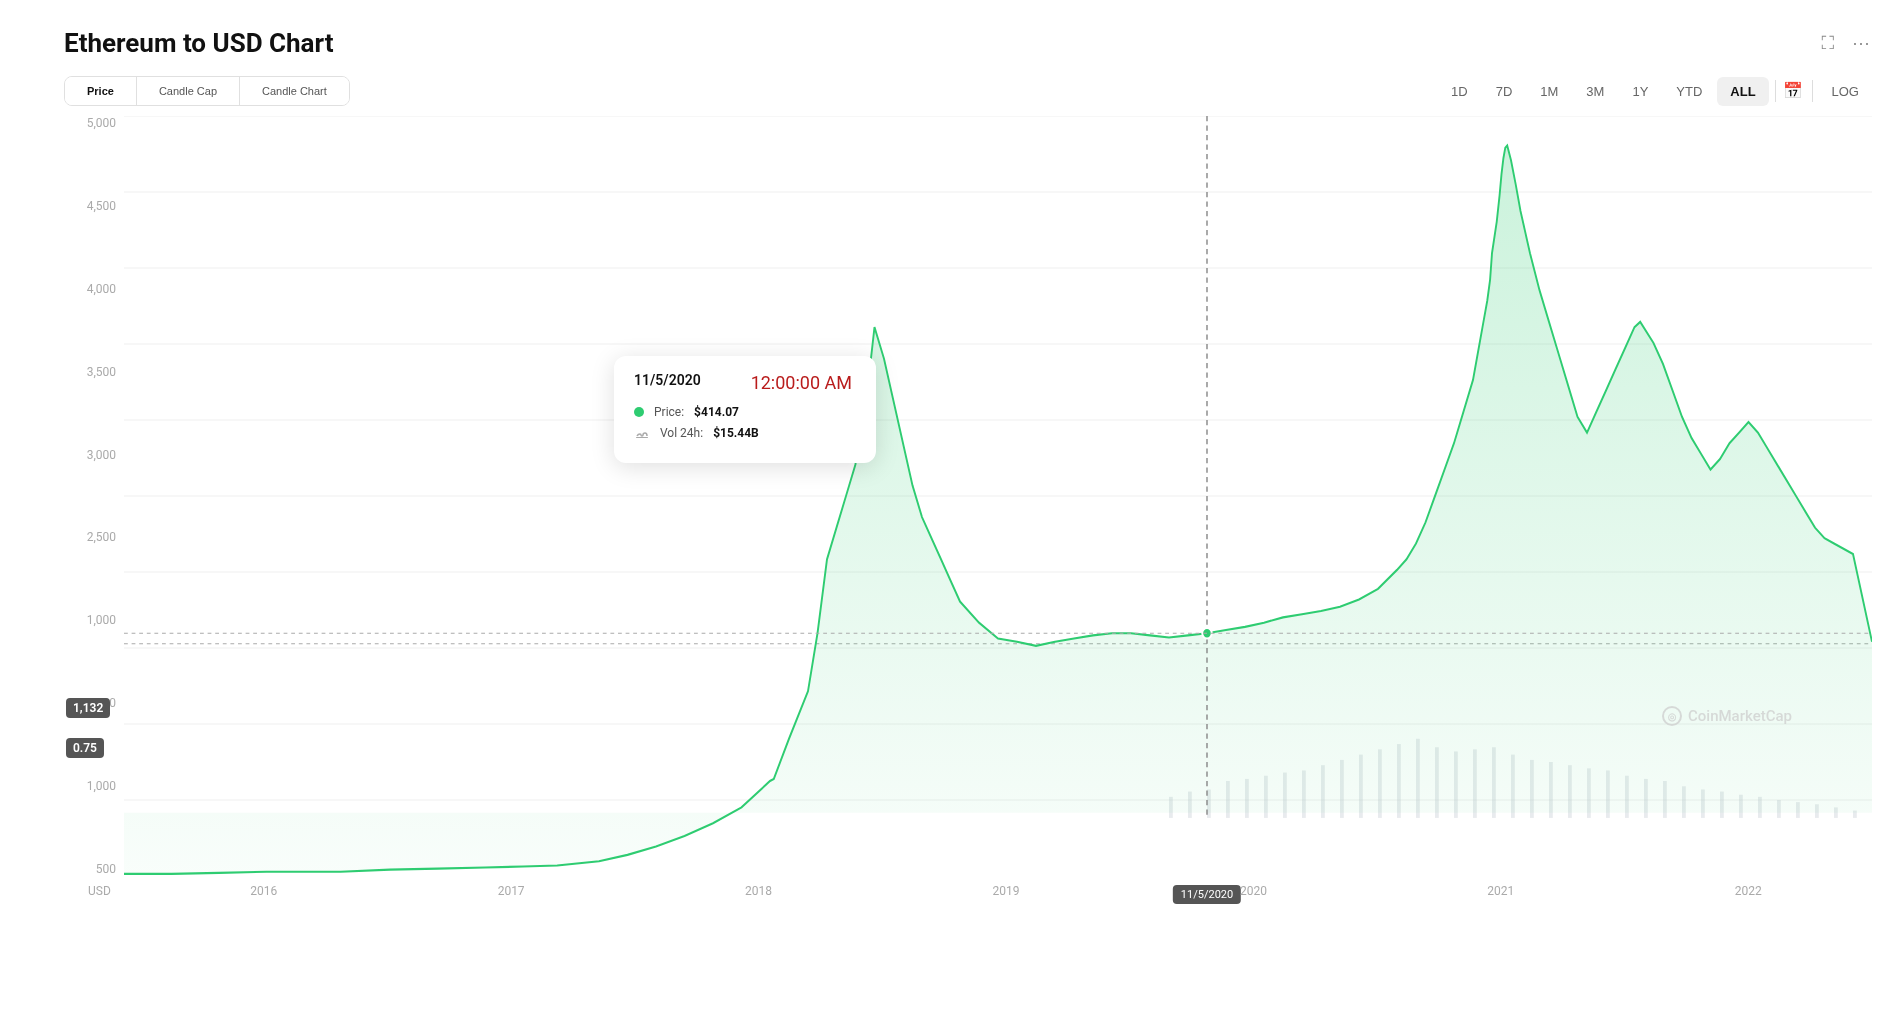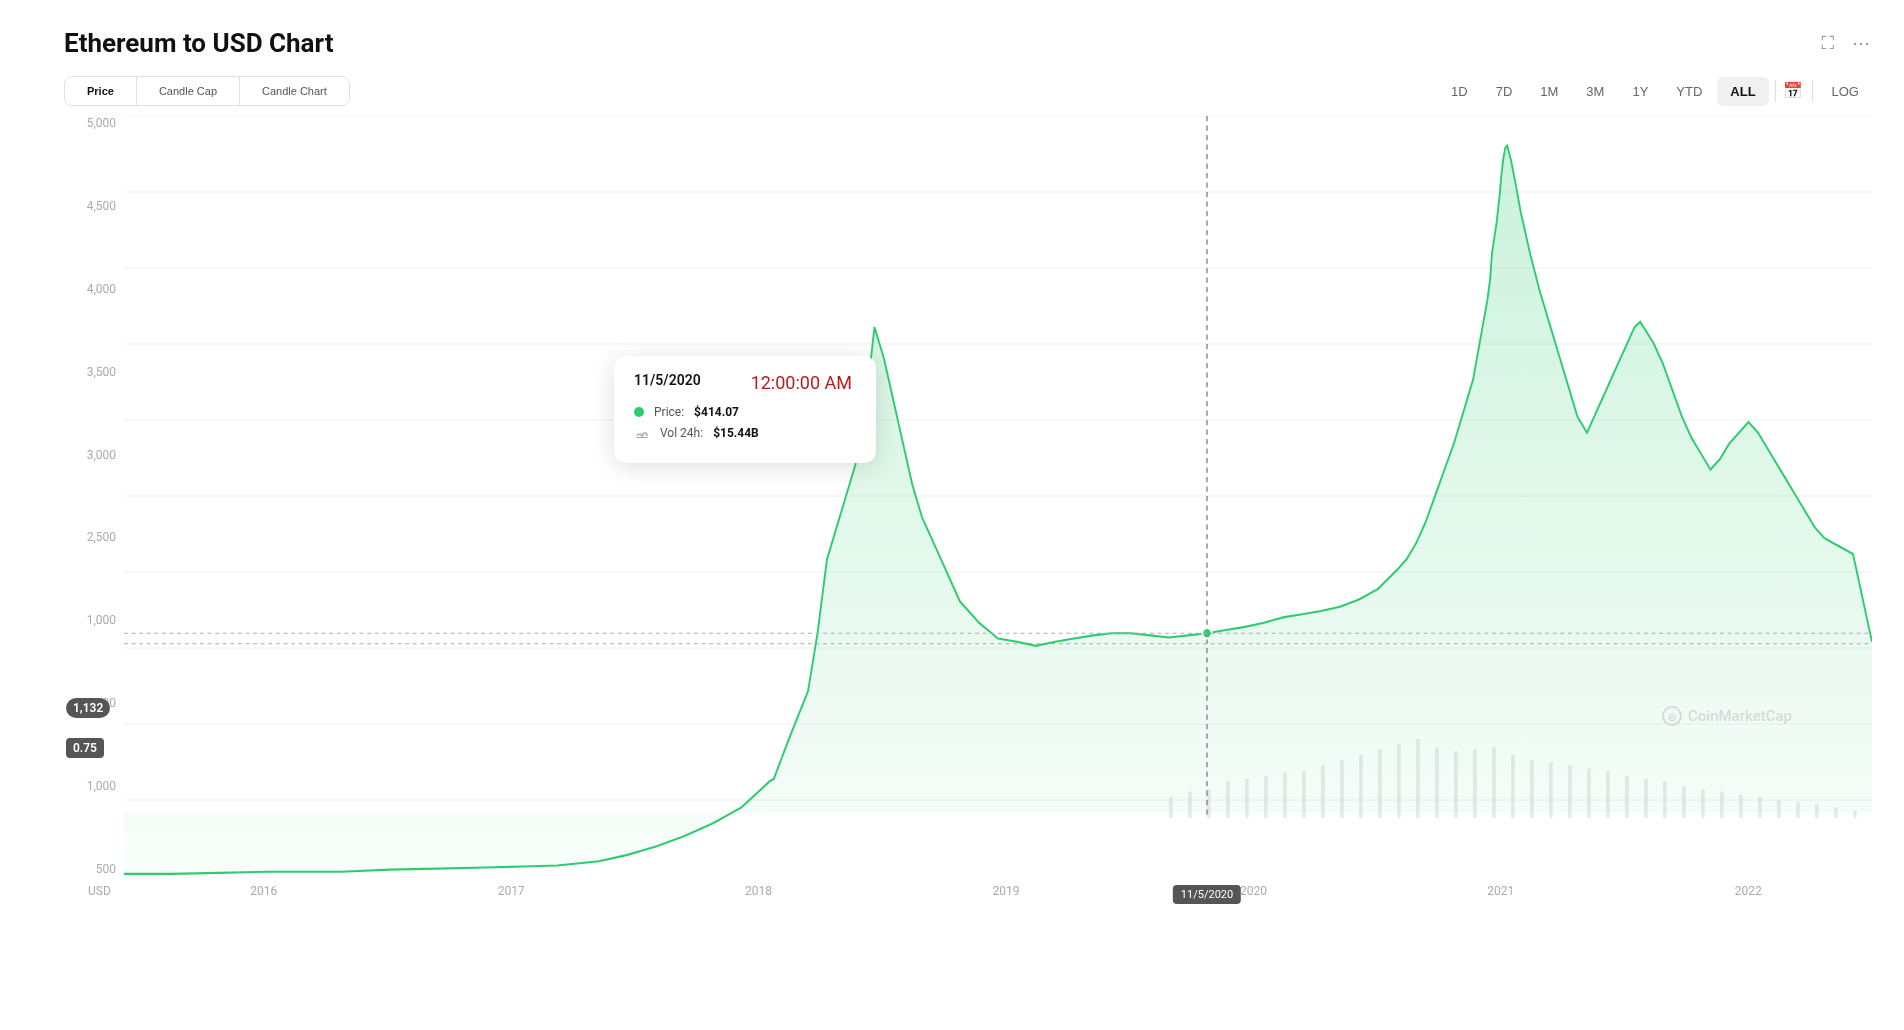--- a/index.html
+++ b/index.html
@@ -287,21 +287,21 @@
       <span class="y-label">4,000</span>
       <span class="y-label">3,500</span>
       <span class="y-label">3,000</span>
       <span class="y-label">2,500</span>
       <span class="y-label">1,000</span>
       <span class="y-label">1,500</span>
       <span class="y-label">1,000</span>
       <span class="y-label">500</span>
     </div>
 
-    <div class="price-badge" style="left:2px; bottom: 218px; border-radius: 10px;">1,132</div>
+    <div class="price-badge" style="left:2px; bottom: 218px;">1,132</div>
 
     <div class="price-badge" style="left:2px; bottom:178px;">0.75</div>
 
     <div class="chart-inner">
       <svg class="chart-svg" viewBox="0 0 1840 720" preserveAspectRatio="none">
 
         <line x1="0" y1="0" x2="1840" y2="0" stroke="#f0f0f0" stroke-width="1"></line>
         <line x1="0" y1="72" x2="1840" y2="72" stroke="#f0f0f0" stroke-width="1"></line>
         <line x1="0" y1="144" x2="1840" y2="144" stroke="#f0f0f0" stroke-width="1"></line>
         <line x1="0" y1="216" x2="1840" y2="216" stroke="#f0f0f0" stroke-width="1"></line>

